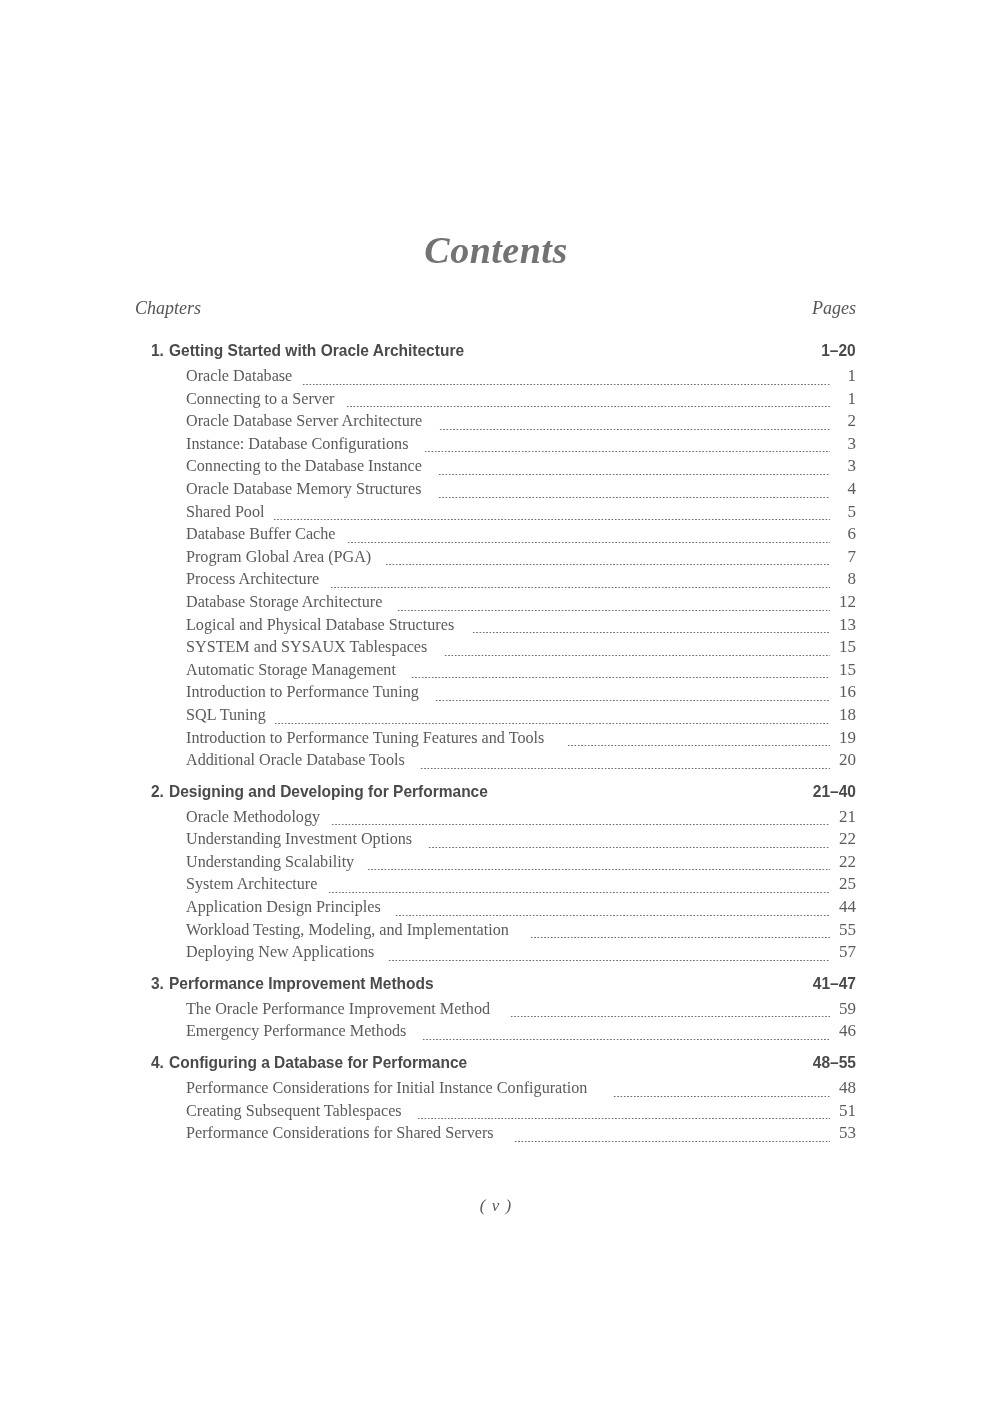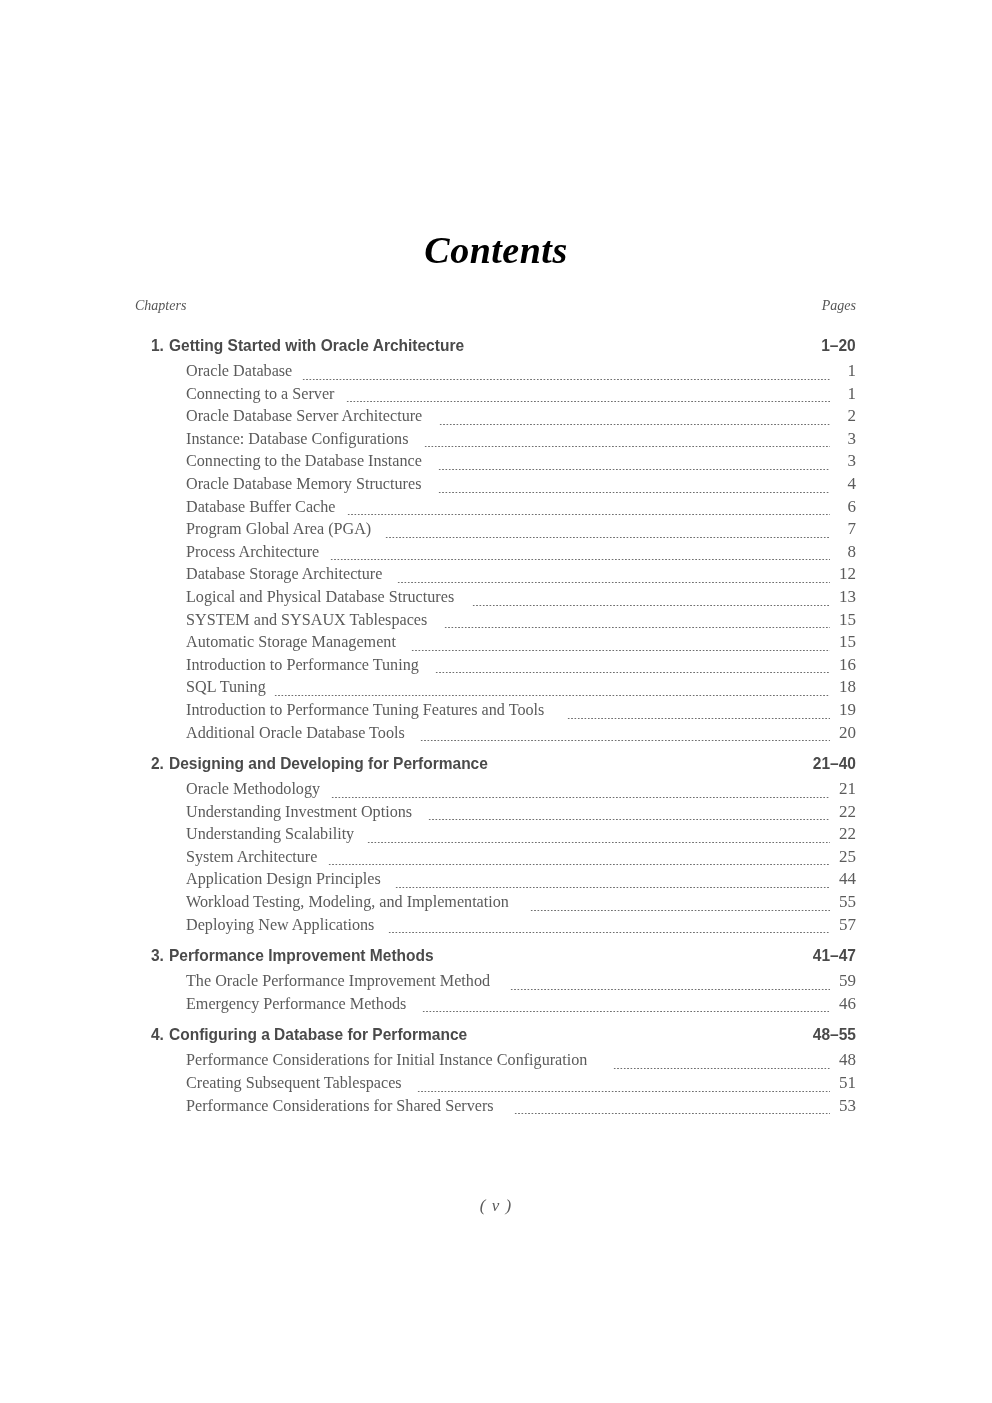--- a/index.html
+++ b/index.html
@@ -28,39 +28,39 @@
     position: absolute;
     left: 0;
     top: 228px;
     width: 992px;
     text-align: center;
     font-family: "Liberation Serif", serif;
     font-weight: bold;
     font-style: italic;
     font-size: 38px;
     letter-spacing: 0.5px;
-    color: #000000;
+    color: #737373;
   }
 
   
   .toc-body {
     position: absolute;
     left: 135px;
     top: 298px;
     width: 721px;
   }
 
   
   .col-head {
     display: flex;
     justify-content: space-between;
     align-items: baseline;
     font-family: "Liberation Serif", serif;
     font-style: italic;
-    font-size: 14px;
+    font-size: 18px;
     color: #555555;
     margin-bottom: 22px;
   }
   .col-head .left { text-align: left; }
   .col-head .right { text-align: right; }
 
   
   .chapter-row {
     display: flex;
     align-items: baseline;
@@ -201,20 +201,25 @@
           <span class="e-title">Connecting to the Database Instance</span>
           <span class="leader"></span>
           <span class="e-page">3</span>
         </div>
         <div class="entry-row">
           <span class="e-title">Oracle Database Memory Structures</span>
           <span class="leader"></span>
           <span class="e-page">4</span>
         </div>
         <div class="entry-row">
+          <span class="e-title">Shared Pool</span>
+          <span class="leader"></span>
+          <span class="e-page">5</span>
+        </div>
+        <div class="entry-row">
           <span class="e-title">Database Buffer Cache</span>
           <span class="leader"></span>
           <span class="e-page">6</span>
         </div>
         <div class="entry-row">
           <span class="e-title">Program Global Area (PGA)</span>
           <span class="leader"></span>
           <span class="e-page">7</span>
         </div>
         <div class="entry-row">

